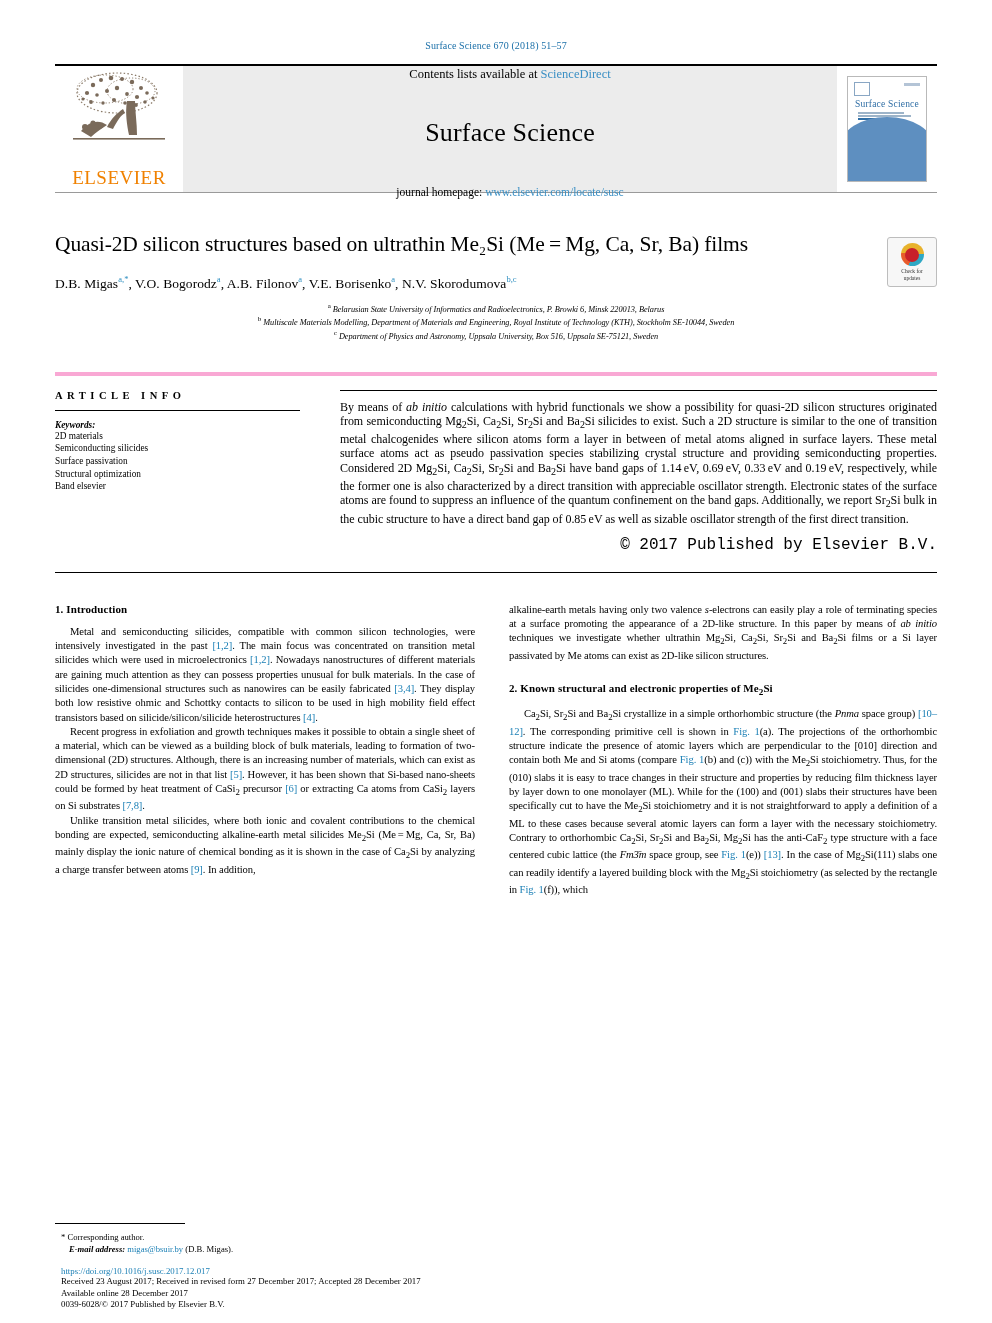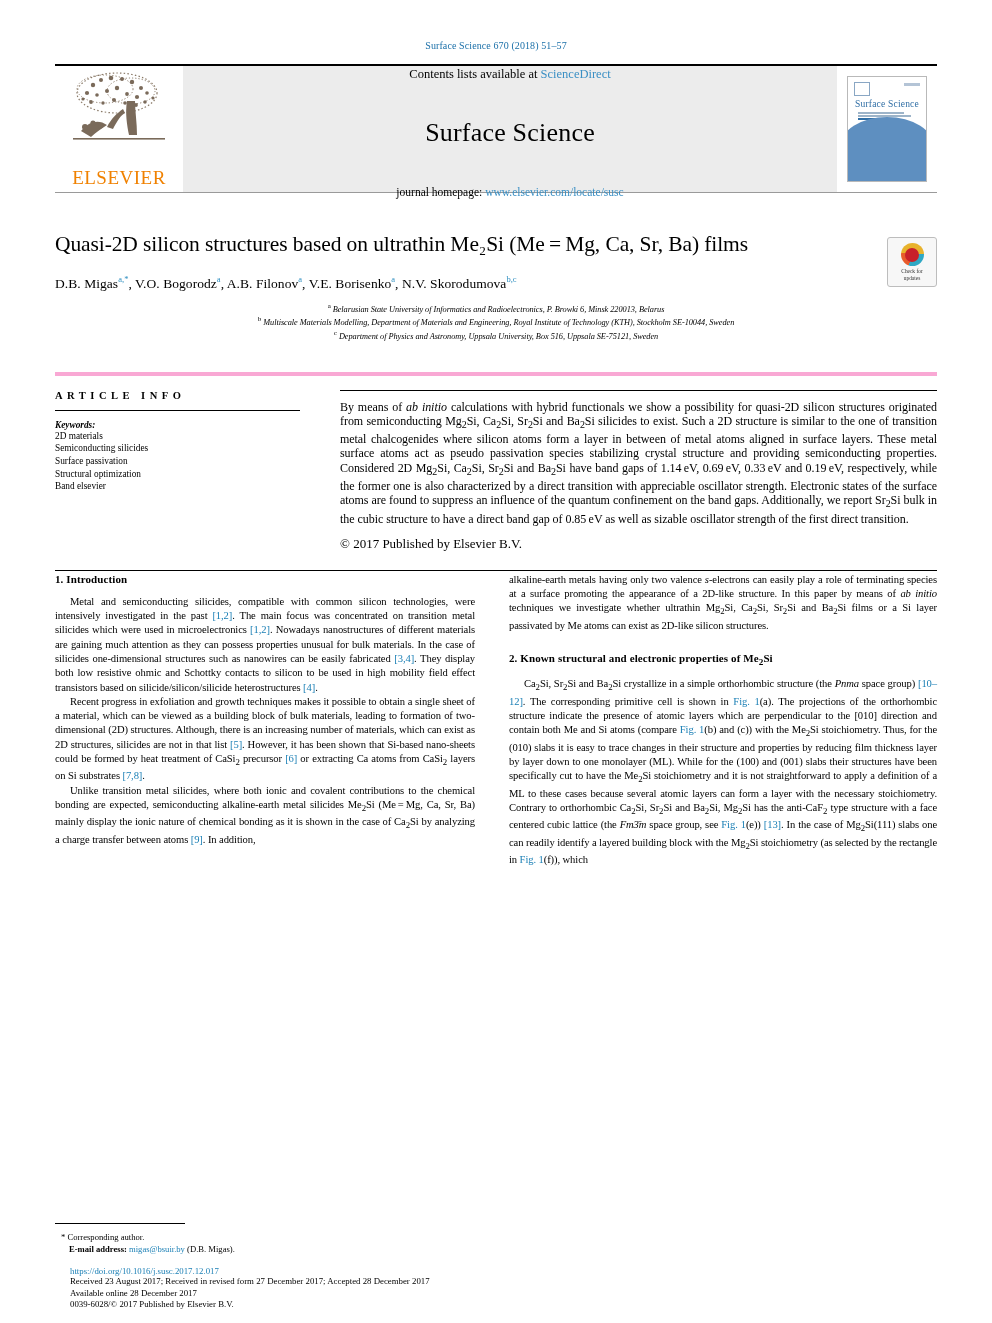--- a/index.html
+++ b/index.html
@@ -151,27 +151,27 @@
   .rule { border-top:1px solid #000; margin-bottom:9px; }
   .kw-title { font-size:9.3px; font-style:italic; font-weight:bold; }
   .kw-item { font-size:9.3px; line-height:12.6px; }
   .abstract-body {
     font-size:12px;
     line-height:14.1px;
     text-align:justify;
     letter-spacing:-.05px;
   }
   .abstract-body i { font-style:italic; }
-  .copyright { font-size:13px; margin-top:10px; }
+  .copyright { text-align:right; font-size:16px; margin-top:10px;font-family:Liberation Mono, monospace; }
 
   
   .body-cols {
     margin:18px 55px 0 55px;
     border-top:1px solid #000;
-    padding-top:2px;
+    padding-top:30px;
     display:flex;
     gap:34px;
   }
   .bcol { width:420px; flex:0 0 420px; }
   .bcol.right { width:auto; flex:1 1 auto; }
   .h2 { font-size:11px; font-weight:bold; margin:0 0 10px 0; letter-spacing:.1px;}
   .h2.spaced { margin-top:19px; }
   p.body {
     font-size:10.6px;
     line-height:14.3px;
@@ -186,26 +186,26 @@
 
   
   .footnote {
     position:absolute;
     left:55px; bottom:68px;
     width:420px;
     border-top:0;
   }
   .fn-rule { width:130px; border-top:1px solid #000; margin-bottom:7px; }
   .fn-line { font-size:8.6px; line-height:12px; padding-left:14px; text-indent:-8px; }
-  .fn-line .em { font-weight:bold; }
+  .fn-line .em { font-style:italic; font-weight:bold; }
   .fn-link { color:#1a7fb5; }
 
   .pagefoot {
     position:absolute;
-    left:70px; bottom:12px; width:700px;
+    left:61px; bottom:12px; width:700px;
   }
   .doi { font-size:8.8px; color:#1a7fb5; }
   .hist { font-size:8.8px; line-height:11.6px; }
 </style>
 </head>
 <body>
 
 <div class="page">
 
   <div class="running-head">

